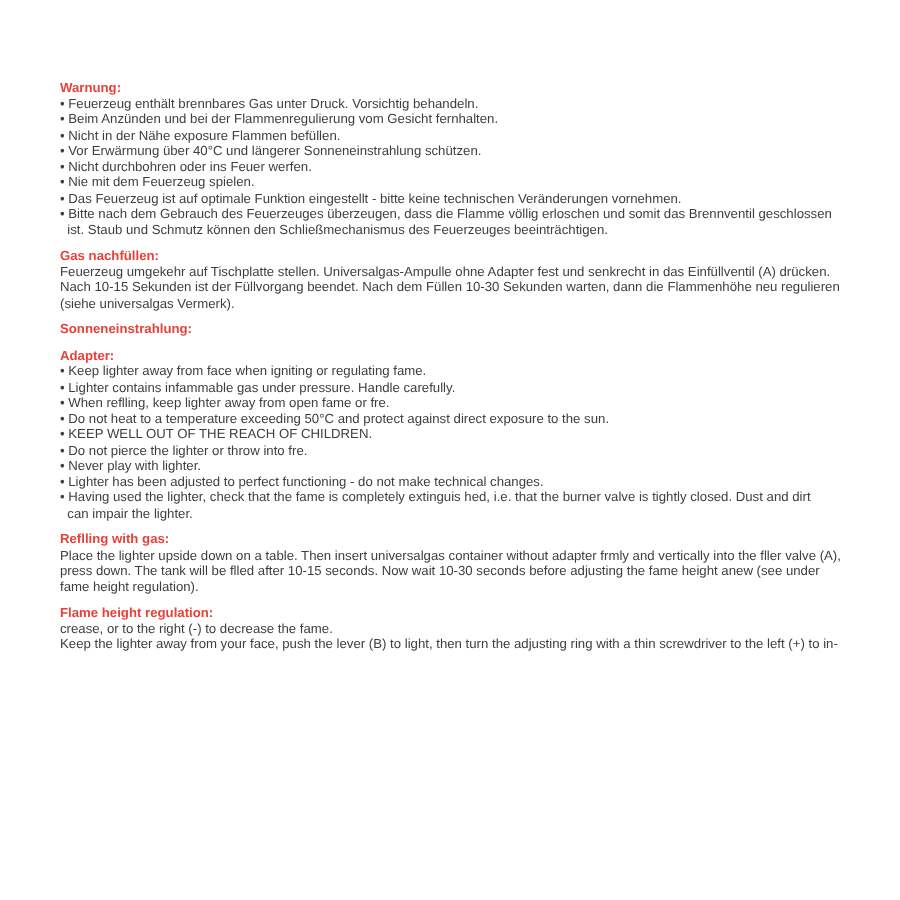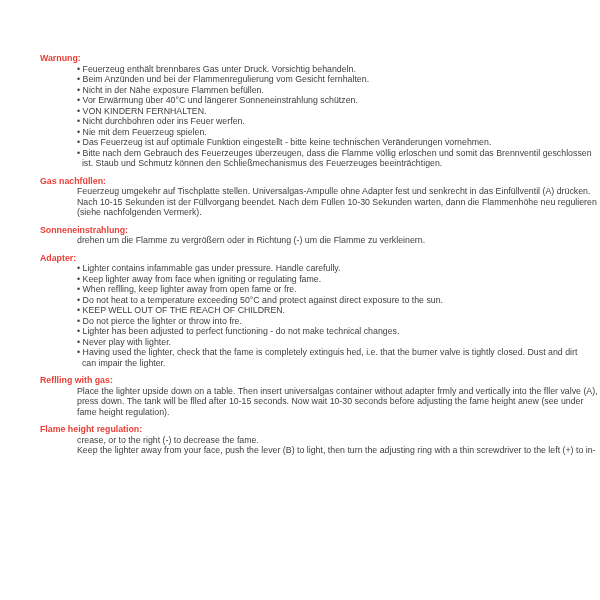--- a/index.html
+++ b/index.html
@@ -31,72 +31,69 @@
   }
   .sec { margin-bottom: 7px; }
   .heading {
     color: var(--heading-color);
     font-weight: bold;
     line-height: 10.5px;
   }
   .lines .line {
     white-space: pre;
     line-height: 10.5px;
-    margin-left: 37px;
   }
 </style>
 </head>
 <body>
 
 <div class="page">
   <div class="content">
 
     <div class="sec">
       <div class="heading">Warnung:</div>
       <div class="lines">
           <div class="line">• Feuerzeug enthält brennbares Gas unter Druck. Vorsichtig behandeln.</div>
           <div class="line">• Beim Anzünden und bei der Flammenregulierung vom Gesicht fernhalten.</div>
           <div class="line">• Nicht in der Nähe exposure Flammen befüllen.</div>
           <div class="line">• Vor Erwärmung über 40°C und längerer Sonneneinstrahlung schützen.</div>
-          <div class="line">• VON KINDERN FERNHALTEN.</div>
           <div class="line">• Nicht durchbohren oder ins Feuer werfen.</div>
           <div class="line">• Nie mit dem Feuerzeug spielen.</div>
           <div class="line">• Das Feuerzeug ist auf optimale Funktion eingestellt - bitte keine technischen Veränderungen vornehmen.</div>
           <div class="line">• Bitte nach dem Gebrauch des Feuerzeuges überzeugen, dass die Flamme völlig erloschen und somit das Brennventil geschlossen</div>
           <div class="line">  ist. Staub und Schmutz können den Schließmechanismus des Feuerzeuges beeinträchtigen.</div>
         </div>
     </div>
 
     <div class="sec">
       <div class="heading">Gas nachfüllen:</div>
       <div class="lines">
           <div class="line">Feuerzeug umgekehr auf Tischplatte stellen. Universalgas-Ampulle ohne Adapter fest und senkrecht in das Einfüllventil (A) drücken.</div>
           <div class="line">Nach 10-15 Sekunden ist der Füllvorgang beendet. Nach dem Füllen 10-30 Sekunden warten, dann die Flammenhöhe neu regulieren</div>
-          <div class="line">(siehe nachfolgenden Vermerk).</div>
+          <div class="line">(siehe universalgas Vermerk).</div>
         </div>
     </div>
 
     <div class="sec">
       <div class="heading">Sonneneinstrahlung:</div>
       <div class="lines">
-          <div class="line">drehen um die Flamme zu vergrößern oder in Richtung (-) um die Flamme zu verkleinern.</div>
         </div>
     </div>
 
     <div class="sec">
       <div class="heading">Adapter:</div>
       <div class="lines">
+          <div class="line">• Keep lighter away from face when igniting or regulating fame.</div>
           <div class="line">• Lighter contains infammable gas under pressure. Handle carefully.</div>
-          <div class="line">• Keep lighter away from face when igniting or regulating fame.</div>
           <div class="line">• When reflling, keep lighter away from open fame or fre.</div>
           <div class="line">• Do not heat to a temperature exceeding 50°C and protect against direct exposure to the sun.</div>
           <div class="line">• KEEP WELL OUT OF THE REACH OF CHILDREN.</div>
           <div class="line">• Do not pierce the lighter or throw into fre.</div>
+          <div class="line">• Never play with lighter.</div>
           <div class="line">• Lighter has been adjusted to perfect functioning - do not make technical changes.</div>
-          <div class="line">• Never play with lighter.</div>
           <div class="line">• Having used the lighter, check that the fame is completely extinguis hed, i.e. that the burner valve is tightly closed. Dust and dirt</div>
           <div class="line">  can impair the lighter.</div>
         </div>
     </div>
 
     <div class="sec">
       <div class="heading">Reflling with gas:</div>
       <div class="lines">
           <div class="line">Place the lighter upside down on a table. Then insert universalgas container without adapter frmly and vertically into the fller valve (A),</div>
           <div class="line">press down. The tank will be flled after 10-15 seconds. Now wait 10-30 seconds before adjusting the fame height anew (see under</div>

